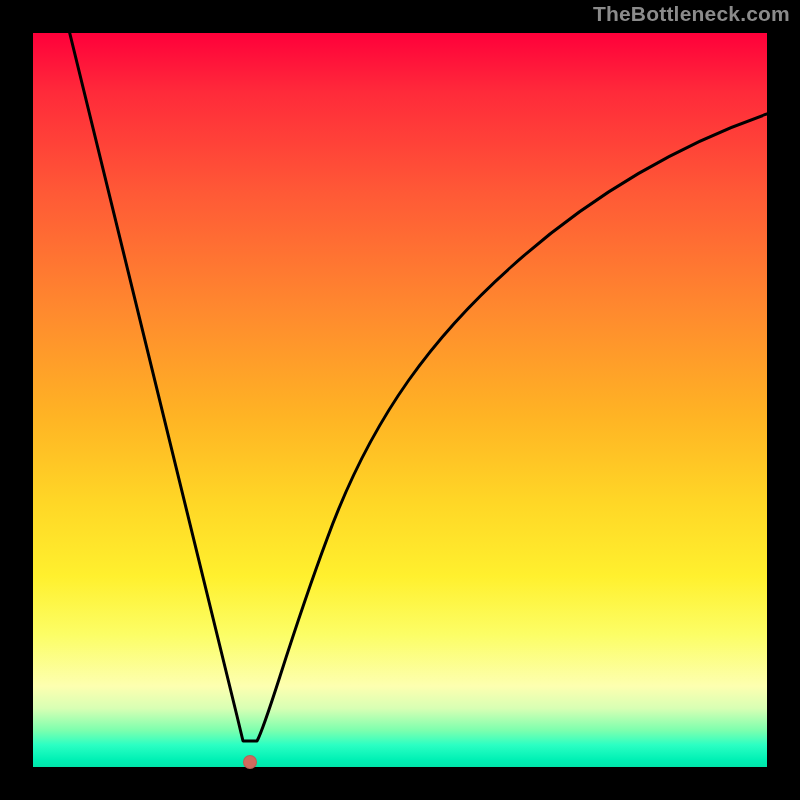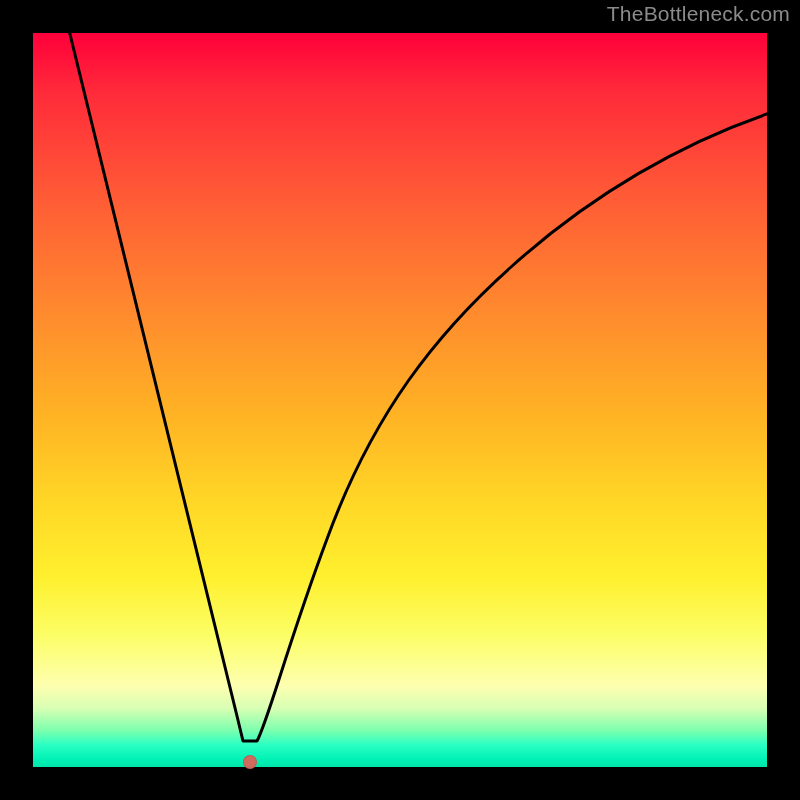--- a/index.html
+++ b/index.html
@@ -47,21 +47,21 @@
     left: 0;
     top: 0;
     width: 734px;
     height: 734px;
   }
   .watermark {
     position: absolute;
     top: 2px;
     right: 10px;
     font-size: 21px;
-    font-weight: 400;
+    font-weight: 700;
     color: #8b8b8b;
     letter-spacing: 0.2px;
   }
   .dot {
     position: absolute;
     width: 14px;
     height: 14px;
     border-radius: 50%;
     background: #cf6a5e;
     box-shadow: 0 0 0 1px rgba(0,0,0,0.1) inset;

